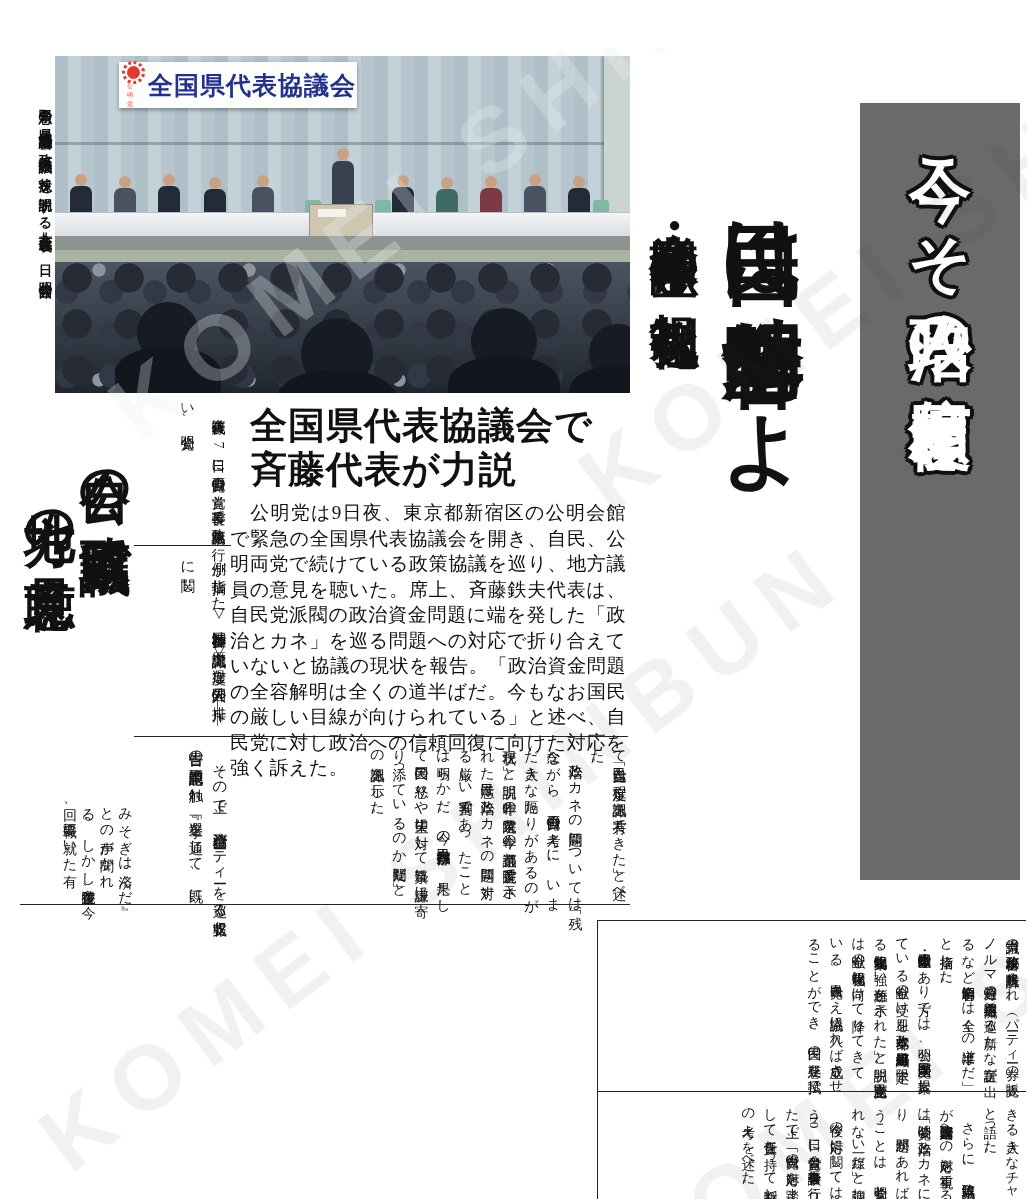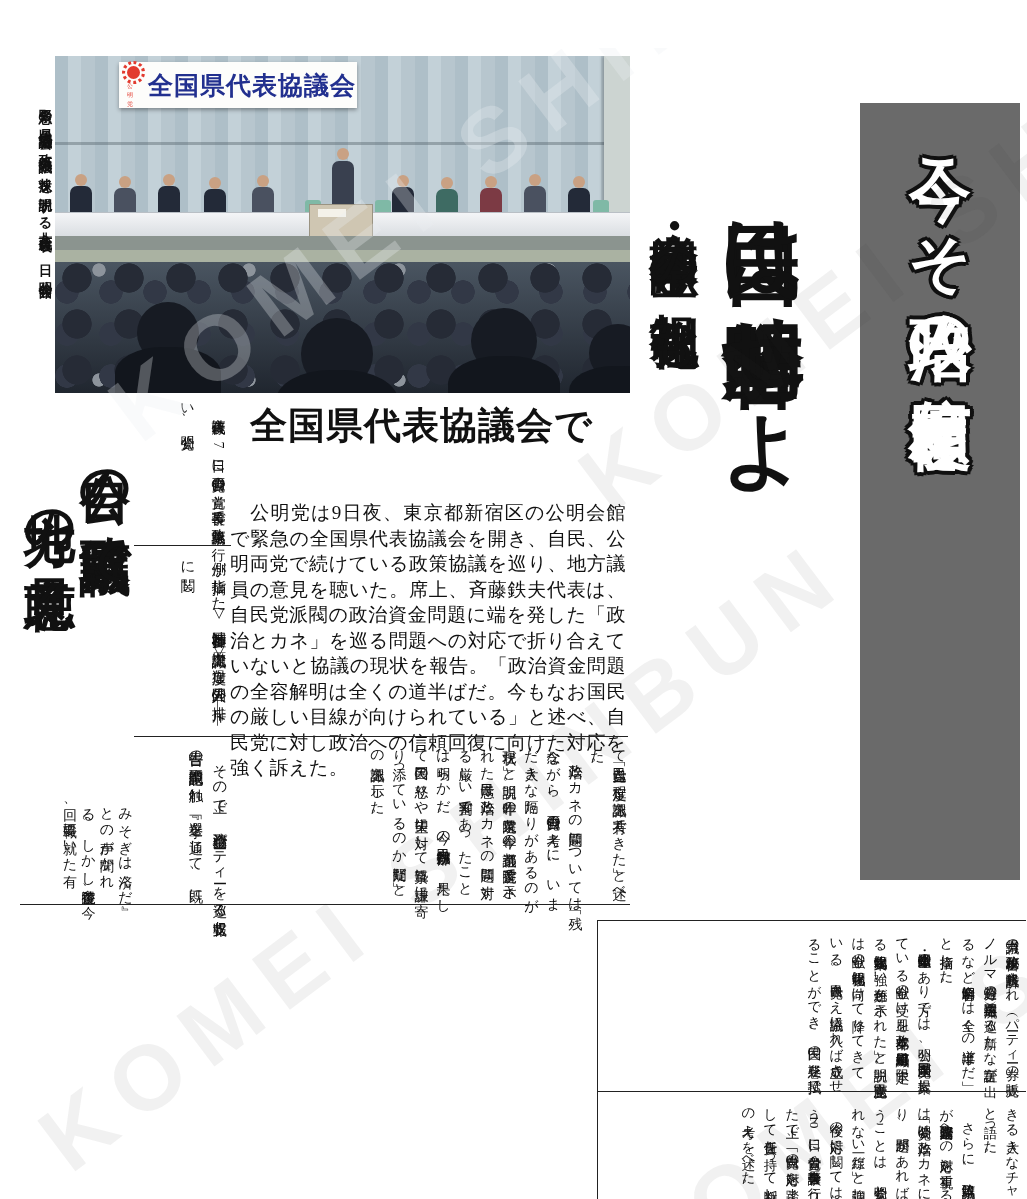--- a/index.html
+++ b/index.html
@@ -136,20 +136,21 @@
   </div>
 
   <div id="mainhead" class="abs v">自民は全容解明せよ</div>
   <div id="subhead" class="abs v">企業・団体献金の規制強化も</div>
 
   <div id="lefthead1" class="abs v">自公の政策協議で</div>
   <div id="lefthead2" class="abs v">地方の意見聴く</div>
 
   <div id="centerhead" class="abs">
     <div>全国県代表協議会で</div>
+    <div>斉藤代表が力説</div>
   </div>
 
   <div id="lead" class="abs">　公明党は9日夜、東京都新宿区の公明会館で緊急の全国県代表協議会を開き、自民、公明両党で続けている政策協議を巡り、地方議員の意見を聴いた。席上、斉藤鉄夫代表は、自民党派閥の政治資金問題に端を発した「政治とカネ」を巡る問題への対応で折り合えていないと協議の現状を報告。「政治資金問題の全容解明は全くの道半ばだ。今もなお国民の厳しい目線が向けられている」と述べ、自民党に対し政治への信頼回復に向けた対応を強く訴えた。</div>
 
   <div id="blockA" class="abs v">　斉藤代表は、7日に自公両党の党首、幹事長で政策協議を行い、公明党</div>
   <div class="abs rule" style="left:134px;top:497px;width:97px;height:1px;"></div>
   <div id="blockB" class="abs v">側が指摘した▽靖国神社参拝と歴史認識▽過度な外国人の排斥――に関し</div>
 
   <div class="abs rule" style="left:134px;top:688px;width:494px;height:1px;"></div>
 

